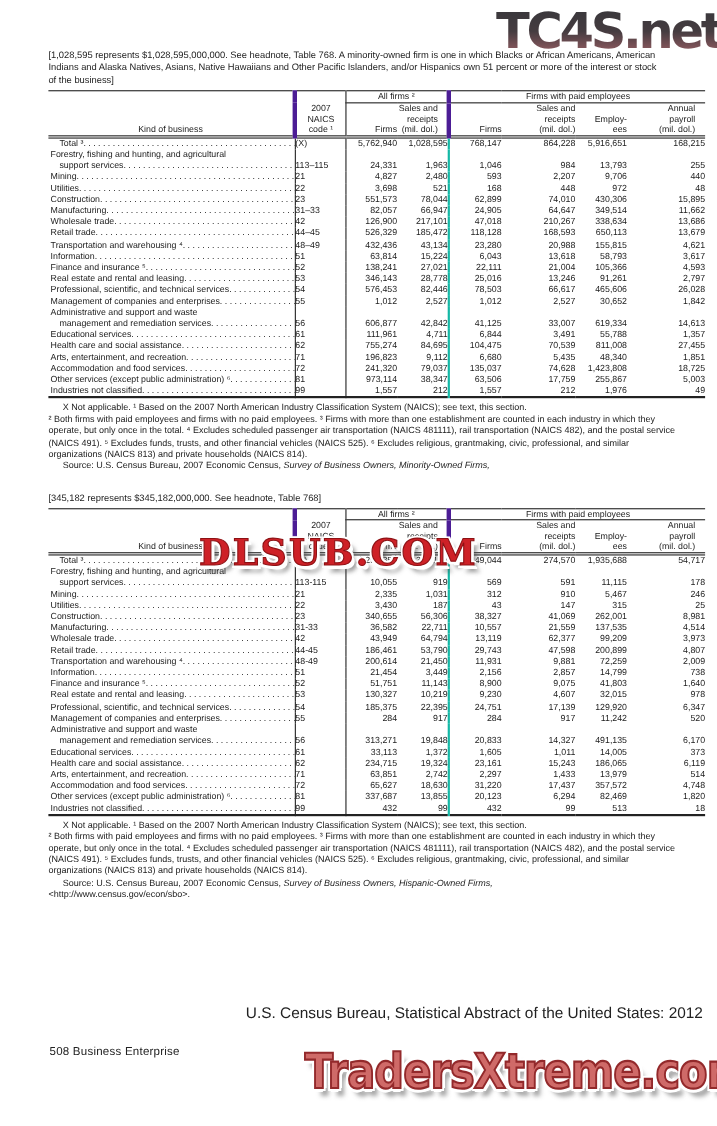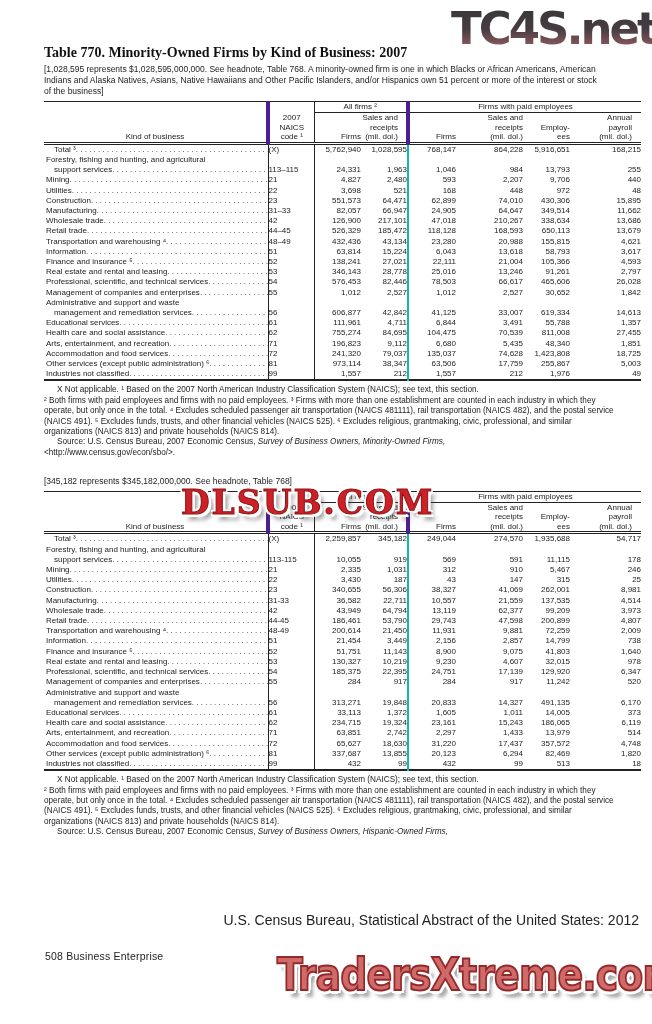--- a/index.html
+++ b/index.html
@@ -81,21 +81,20 @@
 </head>
 <body>
 
 <div class="page-root">
 
   <div class="wm-top">TC4S.net</div>
 
   <div class="content">
 
     <section>
-      <h1 class="title">Table 770. Minority-Owned Firms by Kind of Business: 2007</h1>
       <p class="headnote">[1,028,595 represents $1,028,595,000,000. See headnote, Table 768. A minority-owned firm is one in which Blacks or African Americans, American Indians and Alaska Natives, Asians, Native Hawaiians and Other Pacific Islanders, and/or Hispanics own 51 percent or more of the interest or stock of the business]</p>
 
       <table class="census">
         <colgroup>
           <col style="width:224px">
             <col style="width:46px">
           <col style="width:47px">
             <col style="width:47px">
           <col style="width:48px">
             <col style="width:67px">
@@ -191,21 +190,21 @@
             </tr>
             <tr>
               <td class="lbl">
                 <div class="l2">
                   <span class="txt">Construction</span>
                   <span class="dots"></span>
                 </div>
               </td>
               <td class="naics">23</td>
               <td class="num c0">551,573</td>
-              <td class="num c1">64,471</td>
+              <td class="num c1">78,044</td>
               <td class="num c2">62,899</td>
               <td class="num c3">74,010</td>
               <td class="num c4">430,306</td>
               <td class="num c5">15,895</td>
             </tr>
             <tr>
               <td class="lbl">
                 <div class="l2">
                   <span class="txt">Manufacturing</span>
                   <span class="dots"></span>
@@ -445,21 +444,20 @@
               <td class="num c4">1,976</td>
               <td class="num c5">49</td>
             </tr>
           </tbody>
       </table>
 
       <div class="fns">
         <p class="fn1">X Not applicable. ¹ Based on the 2007 North American Industry Classification System (NAICS); see text, this section.</p>
         <p class="fn2">² Both firms with paid employees and firms with no paid employees. ³ Firms with more than one establishment are counted in each industry in which they operate, but only once in the total. ⁴ Excludes scheduled passenger air transportation (NAICS 481111), rail transportation (NAICS 482), and the postal service (NAICS 491). ⁵ Excludes funds, trusts, and other financial vehicles (NAICS 525). ⁶ Excludes religious, grantmaking, civic, professional, and similar organizations (NAICS 813) and private households (NAICS 814).</p>
         <p class="src"><span>Source: U.S. Census Bureau, 2007 Economic Census, </span><em>Survey of Business Owners, Minority-Owned Firms,</em></p>
-        <p class="url">&lt;http://www.census.gov/econ/sbo/&gt;.</p>
       </div>
     </section>
 
     <section class="sect2">
       <p class="headnote" style="margin-bottom:4px">[345,182 represents $345,182,000,000. See headnote, Table 768]</p>
 
       <table class="census">
         <colgroup>
           <col style="width:224px">
             <col style="width:46px">
@@ -813,20 +811,21 @@
               <td class="num c4">513</td>
               <td class="num c5">18</td>
             </tr>
           </tbody>
       </table>
 
       <div class="fns">
         <p class="fn1">X Not applicable. ¹ Based on the 2007 North American Industry Classification System (NAICS); see text, this section.</p>
         <p class="fn2">² Both firms with paid employees and firms with no paid employees. ³ Firms with more than one establishment are counted in each industry in which they operate, but only once in the total. ⁴ Excludes scheduled passenger air transportation (NAICS 481111), rail transportation (NAICS 482), and the postal service (NAICS 491). ⁵ Excludes funds, trusts, and other financial vehicles (NAICS 525). ⁶ Excludes religious, grantmaking, civic, professional, and similar organizations (NAICS 813) and private households (NAICS 814).</p>
         <p class="src"><span>Source: U.S. Census Bureau, 2007 Economic Census, </span><em>Survey of Business Owners, Hispanic-Owned Firms,</em></p>
+        <p class="url">&lt;http://www.census.gov/econ/sbo&gt;.</p>
       </div>
     </section>
 
   </div>
 
   <div class="footer-left">508  Business Enterprise</div>
   <div class="footer-right">U.S. Census Bureau, Statistical Abstract of the United States: 2012</div>
 
   <div class="wm-mid">DLSUB.COM</div>
   <div class="wm-bottom">TradersXtreme.com</div>

